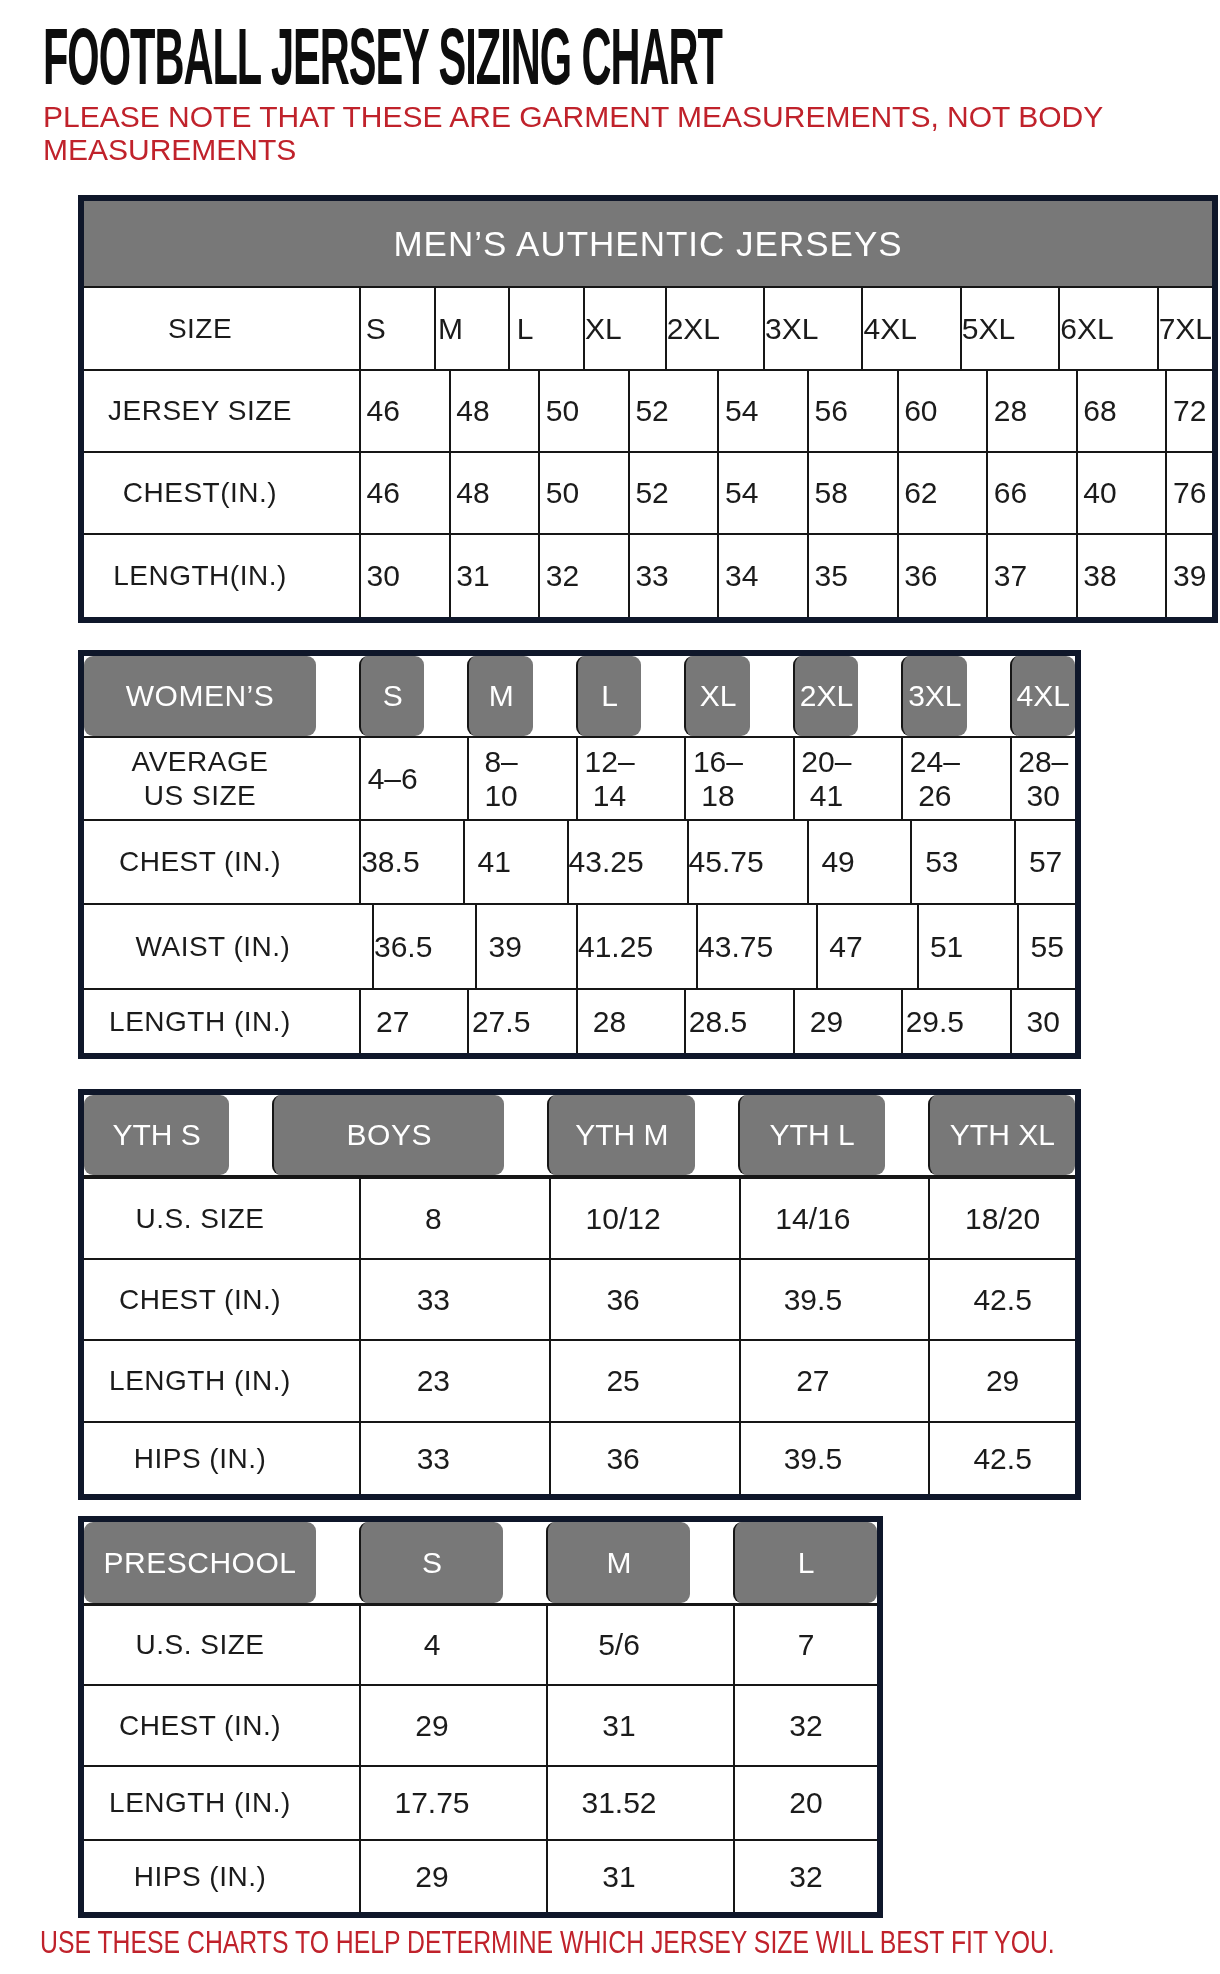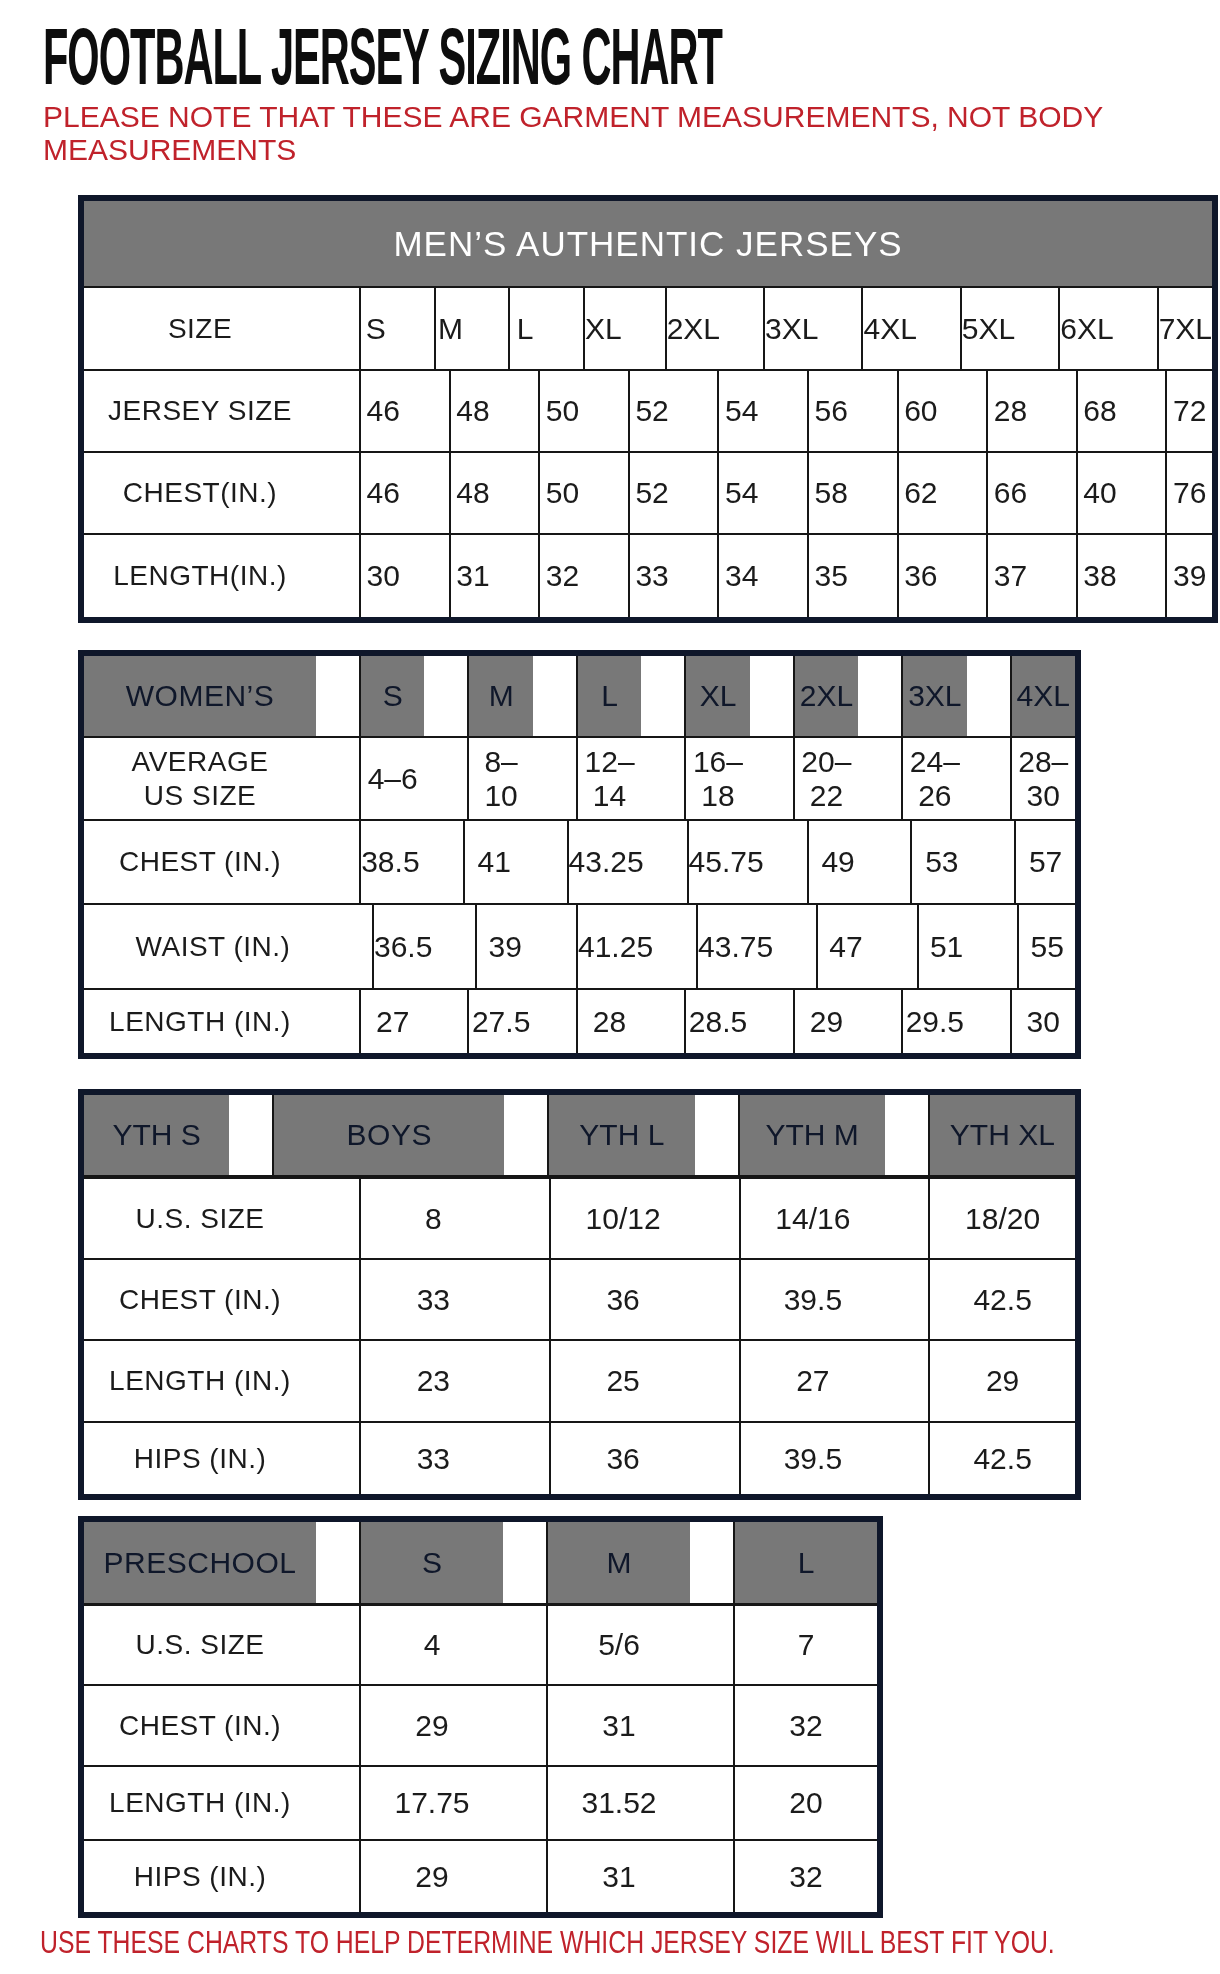--- a/index.html
+++ b/index.html
@@ -68,21 +68,22 @@
     flex:0 0 auto;
     font-size:28px;letter-spacing:0.5px;
     white-space:pre-line;line-height:1.2;
   }
   .value-cell{
     flex:1 1 0;
     font-size:30px;
   }
   .header-row .cell{
     background:var(--gray,#787878);
-    color:#0f172a;
+    color:#ffffff;
+    border-radius:9px;
   }
   .header-row .label-cell{font-size:30px;letter-spacing:0.5px;}
   .header-row .value-cell{font-size:30px;}
 </style>
 </head>
 <body style="--red: #c0222b; --gray: #787878;">
 
 <div id="page-root">
   <div class="page-title">FOOTBALL JERSEY SIZING CHART</div>
   <div class="garment-note">PLEASE NOTE THAT THESE ARE GARMENT MEASUREMENTS, NOT BODY MEASUREMENTS</div>
@@ -153,21 +154,21 @@
           <div class="cell value-cell">3XL</div>
           <div class="cell value-cell">4XL</div>
         </div>
         <div class="tbl-row bordered" style="height: 83px;">
           <div class="cell label-cell" style="width: 232px;">AVERAGE
 US SIZE</div>
           <div class="cell value-cell">4–6</div>
           <div class="cell value-cell">8–10</div>
           <div class="cell value-cell">12–14</div>
           <div class="cell value-cell">16–18</div>
-          <div class="cell value-cell">20–22</div>
+          <div class="cell value-cell">20–41</div>
           <div class="cell value-cell">24–26</div>
           <div class="cell value-cell">28–30</div>
         </div>
         <div class="tbl-row bordered" style="height: 84px;">
           <div class="cell label-cell" style="width: 232px;">CHEST (IN.)</div>
           <div class="cell value-cell">38.5</div>
           <div class="cell value-cell">41</div>
           <div class="cell value-cell">43.25</div>
           <div class="cell value-cell">45.75</div>
           <div class="cell value-cell">49</div>
@@ -192,22 +193,22 @@
           <div class="cell value-cell">28.5</div>
           <div class="cell value-cell">29</div>
           <div class="cell value-cell">29.5</div>
           <div class="cell value-cell">30</div>
         </div>
       </div>
       <div class="sizing-table" style="left: 41px; top: 1089px; width: 1003px;">
         <div class="tbl-row header-row" style="height: 80px;">
           <div class="cell value-cell">YTH S</div>
           <div class="cell label-cell" style="width: 232px;">BOYS</div>
+          <div class="cell value-cell">YTH M</div>
           <div class="cell value-cell">YTH L</div>
-          <div class="cell value-cell">YTH M</div>
           <div class="cell value-cell">YTH XL</div>
         </div>
         <div class="tbl-row thick4" style="height: 83px;">
           <div class="cell label-cell" style="width: 232px;">U.S. SIZE</div>
           <div class="cell value-cell">8</div>
           <div class="cell value-cell">10/12</div>
           <div class="cell value-cell">14/16</div>
           <div class="cell value-cell">18/20</div>
         </div>
         <div class="tbl-row bordered" style="height: 81px;">

